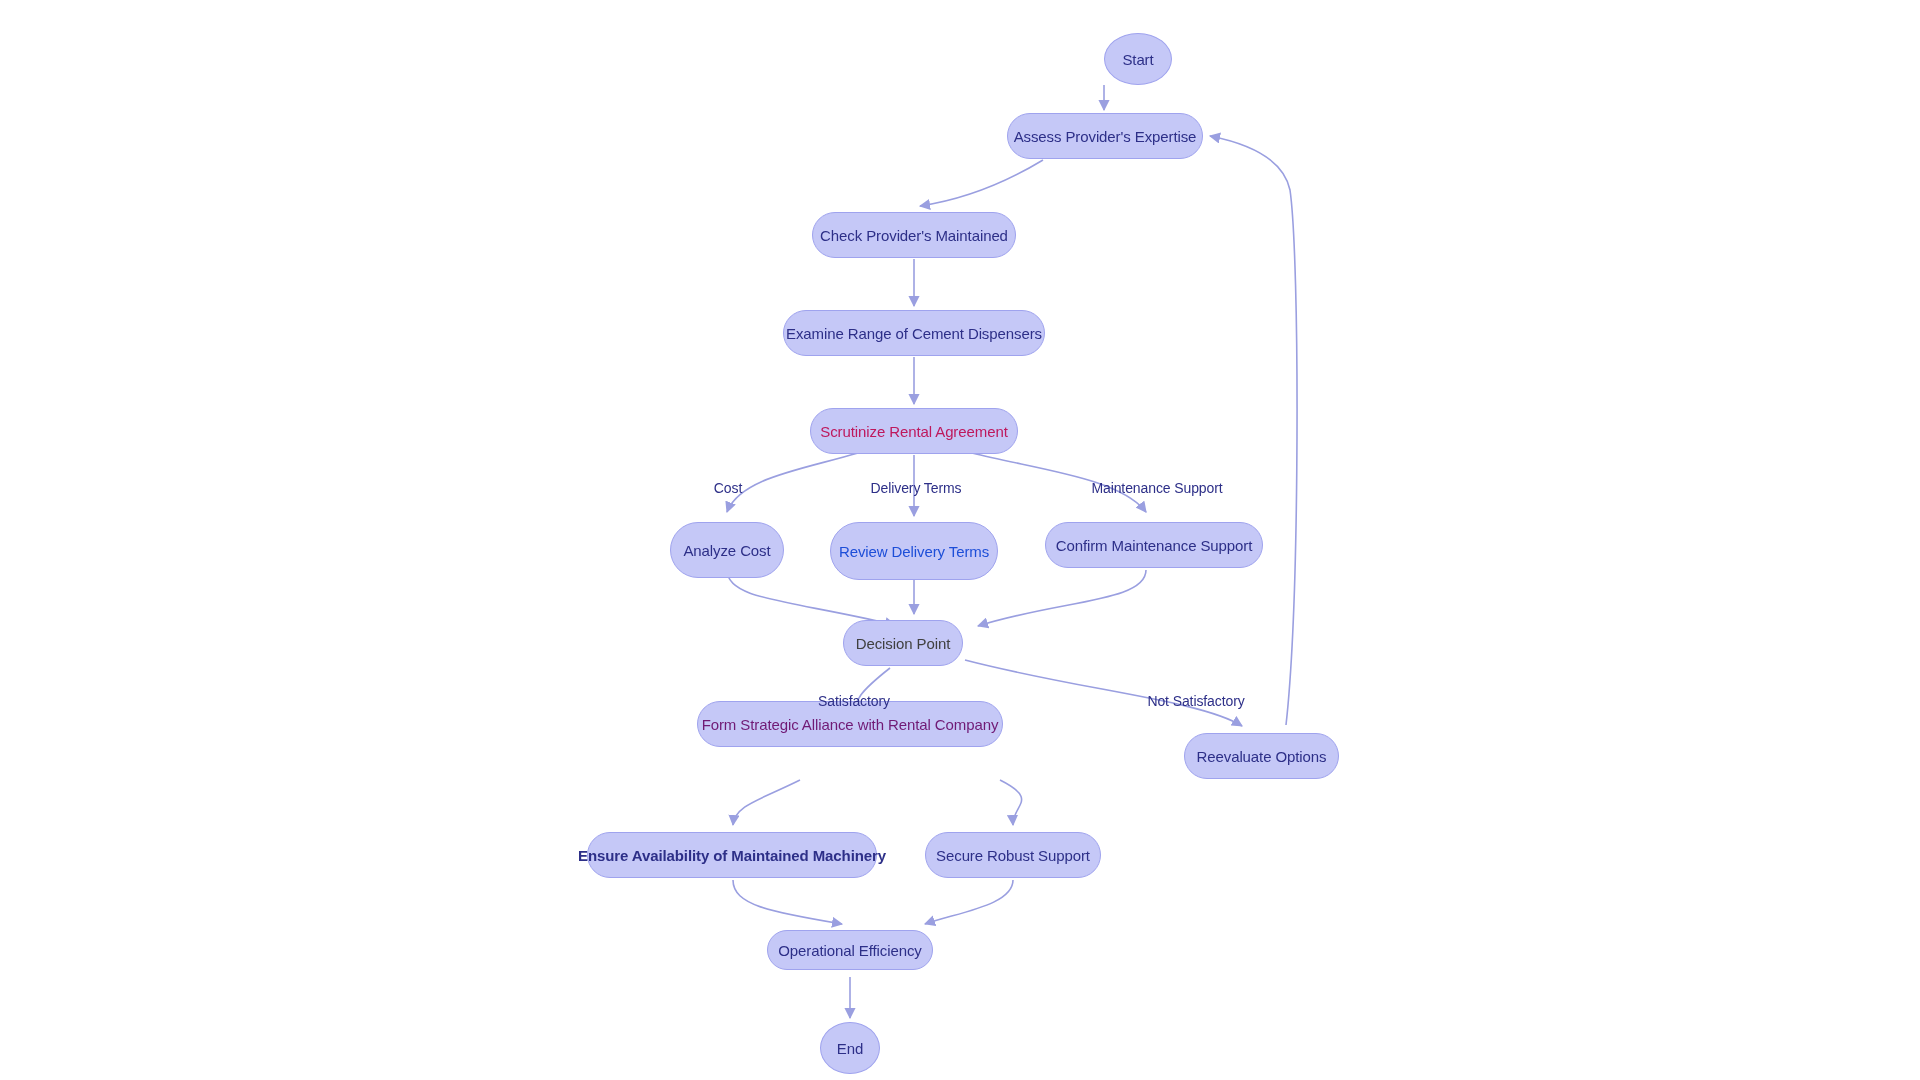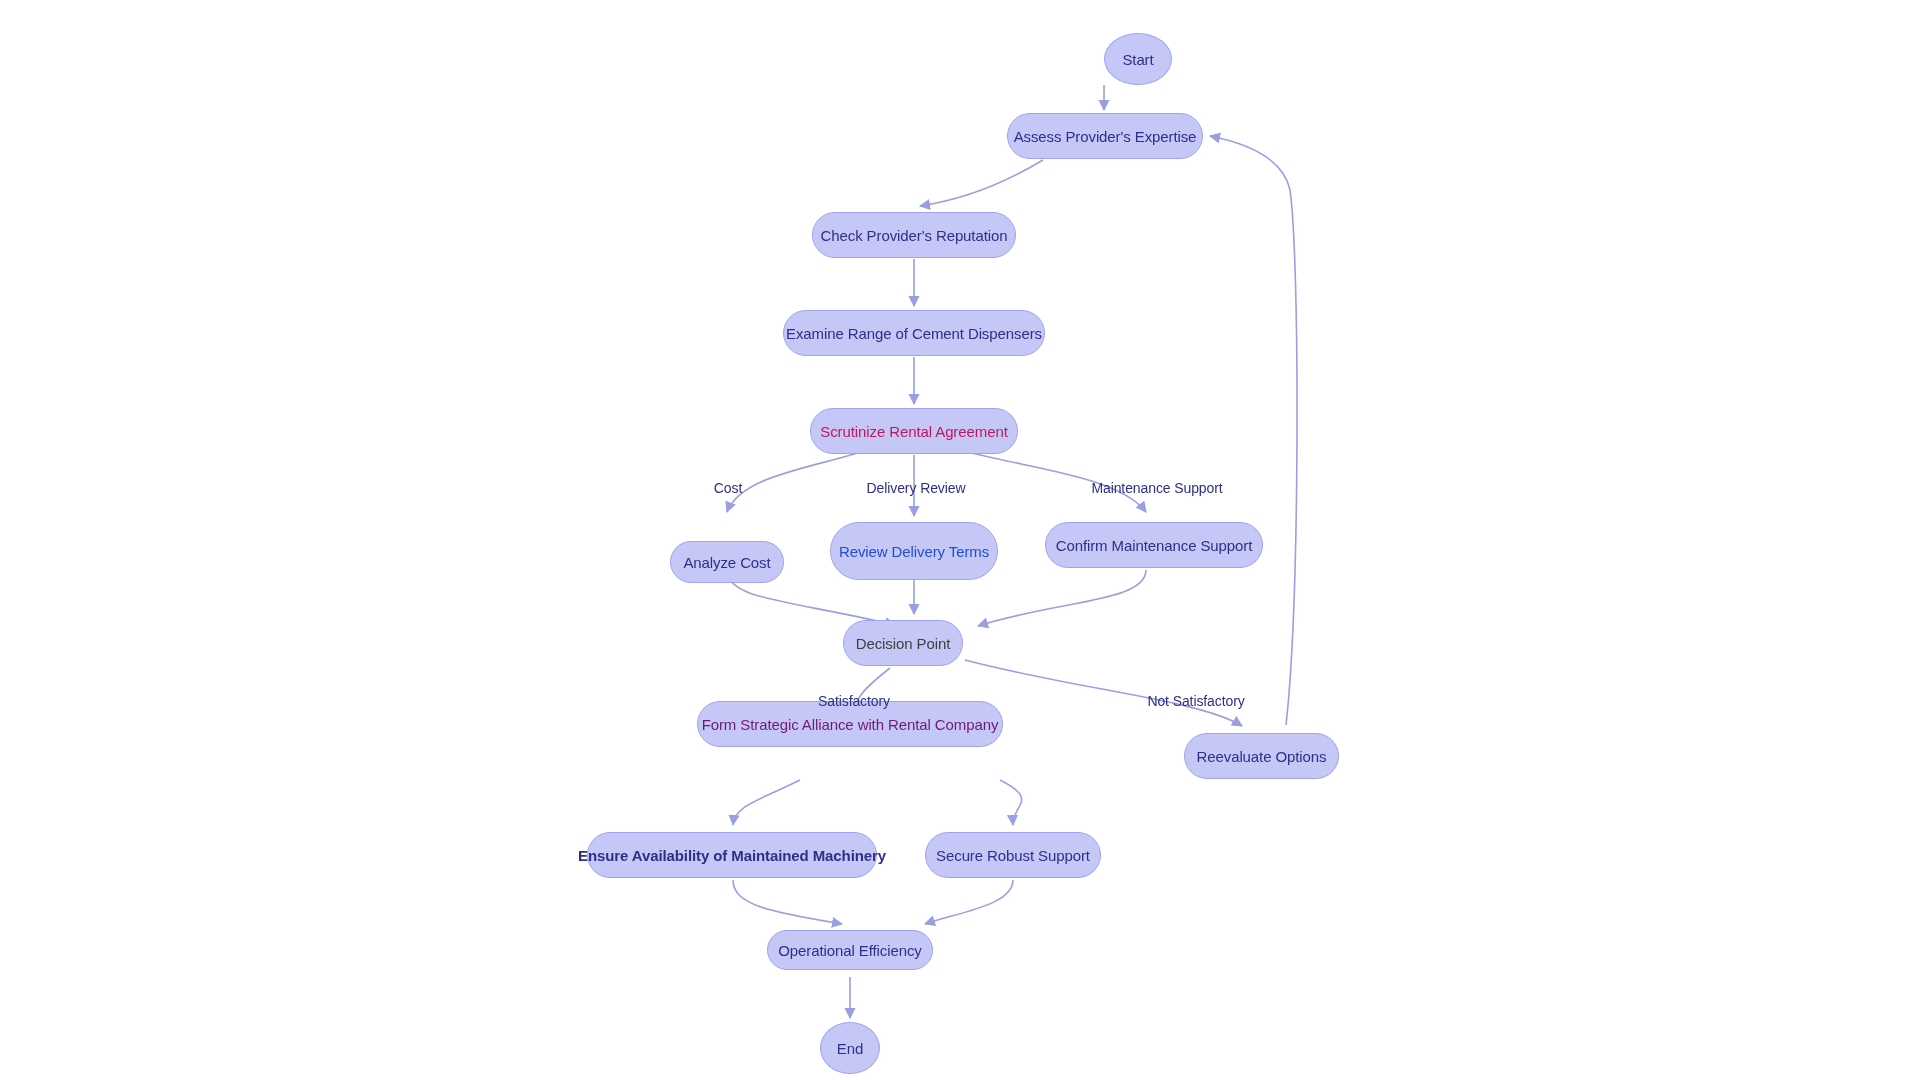--- a/index.html
+++ b/index.html
@@ -90,29 +90,29 @@
       </g>
   </svg>
   <div id="nodes-group">
       <div class="node terminal" style="left: 1104px; top: 33px; width: 68px; height: 52px; background: rgb(197, 200, 247); border-color: rgb(159, 163, 238); color: rgb(45, 47, 136);">
         <span>Start</span>
       </div>
       <div class="node" style="left: 1007px; top: 113px; width: 196px; height: 46px; background: rgb(197, 200, 247); border-color: rgb(159, 163, 238); color: rgb(45, 47, 136);">
         <span>Assess Provider's Expertise</span>
       </div>
       <div class="node" style="left: 812px; top: 212px; width: 204px; height: 46px; background: rgb(197, 200, 247); border-color: rgb(159, 163, 238); color: rgb(45, 47, 136);">
-        <span>Check Provider's Reputation</span>
+        <span>Check Provider's Maintained</span>
       </div>
       <div class="node" style="left: 783px; top: 310px; width: 262px; height: 46px; background: rgb(197, 200, 247); border-color: rgb(159, 163, 238); color: rgb(45, 47, 136);">
         <span>Examine Range of Cement Dispensers</span>
       </div>
       <div class="node" style="left: 810px; top: 408px; width: 208px; height: 46px; background: rgb(197, 200, 247); border-color: rgb(159, 163, 238); color: #be185d;">
         <span>Scrutinize Rental Agreement</span>
       </div>
-      <div class="node" style="left: 670px; top: 522px; width: 114px; height: 42px; background: rgb(197, 200, 247); border-color: rgb(159, 163, 238); color: rgb(45, 47, 136); margin-top: 19px;">
+      <div class="node" style="left: 670px; top: 522px; width: 114px; height: 56px; background: rgb(197, 200, 247); border-color: rgb(159, 163, 238); color: rgb(45, 47, 136);">
         <span>Analyze Cost</span>
       </div>
       <div class="node" style="left: 830px; top: 522px; width: 168px; height: 58px; background: rgb(197, 200, 247); border-color: rgb(159, 163, 238); color: #1d4ed8;">
         <span>Review Delivery Terms</span>
       </div>
       <div class="node" style="left: 1045px; top: 522px; width: 218px; height: 46px; background: rgb(197, 200, 247); border-color: rgb(159, 163, 238); color: rgb(45, 47, 136);">
         <span>Confirm Maintenance Support</span>
       </div>
       <div class="node" style="left: 843px; top: 620px; width: 120px; height: 46px; background: rgb(197, 200, 247); border-color: rgb(159, 163, 238); color: #404040;">
         <span>Decision Point</span>
@@ -131,18 +131,18 @@
       </div>
       <div class="node" style="left: 767px; top: 930px; width: 166px; height: 40px; background: rgb(197, 200, 247); border-color: rgb(159, 163, 238); color: rgb(45, 47, 136);">
         <span>Operational Efficiency</span>
       </div>
       <div class="node terminal" style="left: 820px; top: 1022px; width: 60px; height: 52px; background: rgb(197, 200, 247); border-color: rgb(159, 163, 238); color: rgb(45, 47, 136);">
         <span>End</span>
       </div>
     </div>
   <div id="labels-group">
       <div class="edge-label" style="left: 728px; top: 488px; color: rgb(45, 47, 136);">Cost</div>
-      <div class="edge-label" style="left: 916px; top: 488px; color: rgb(45, 47, 136);">Delivery Review</div>
+      <div class="edge-label" style="left: 916px; top: 488px; color: rgb(45, 47, 136);">Delivery Terms</div>
       <div class="edge-label" style="left: 1157px; top: 488px; color: rgb(45, 47, 136);">Maintenance Support</div>
       <div class="edge-label" style="left: 854px; top: 701px; color: rgb(45, 47, 136);">Satisfactory</div>
       <div class="edge-label" style="left: 1196px; top: 701px; color: rgb(45, 47, 136);">Not Satisfactory</div>
     </div>
 </div>
 
 </body></html>

